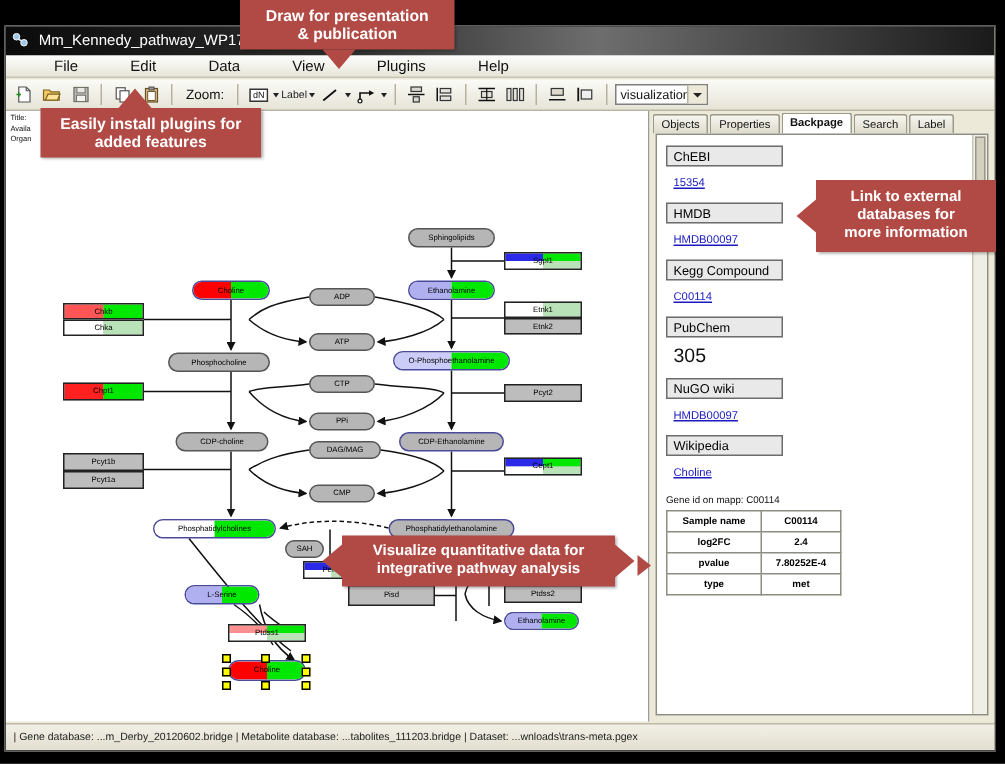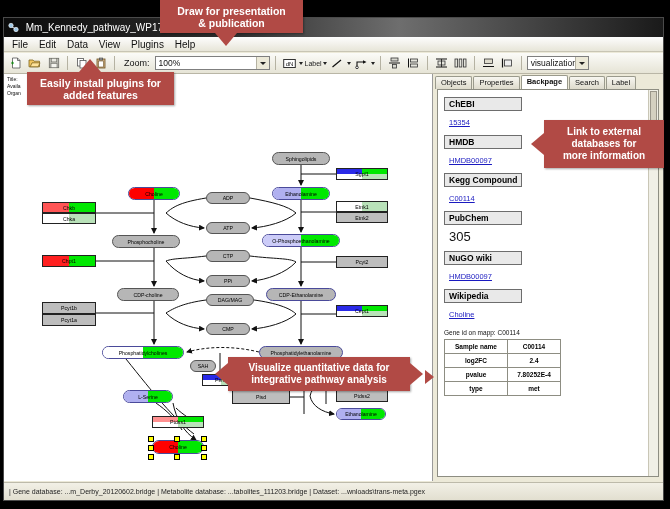--- a/index.html
+++ b/index.html
@@ -9,21 +9,21 @@
   
   .win{position:absolute;left:3px;top:17px;width:661px;height:484px;background:#ece9d8;
        border:1px solid #4a4a4a;box-sizing:border-box;overflow:hidden;}
   .titlebar{position:absolute;left:0;top:0;width:100%;height:19px;
        background:linear-gradient(to right,#0b0b0b 0%,#2e2e2e 35%,#6e6e6e 60%,#1a1a1a 100%);
        color:#fff;font-size:10px;line-height:19px;box-sizing:border-box;padding-left:4px;}
   .titlebar .tb-ico{display:inline-block;width:11px;height:11px;vertical-align:-2px;margin-right:4px;}
   .menubar{position:absolute;left:0;top:19px;width:100%;height:15px;
        background:linear-gradient(to bottom,#fdfdfd,#e7e5d8);border-bottom:1px solid #c8c5b4;
        box-sizing:border-box;font-size:10px;color:#111;padding-left:4px;}
-  .menubar span{display:inline-block;padding:1px 4px;line-height:13px;}
+  .menubar span{display:inline-block;padding:1px 4px;line-height:13px;margin-left:24px;}
 
   .toolbar{position:absolute;left:0;top:35px;width:100%;height:21px;
        background:linear-gradient(to bottom,#fbfbf8,#e6e4d6);border-bottom:1px solid #b9b6a6;
        box-sizing:border-box;display:flex;align-items:center;gap:2px;padding:0 3px;}
   .tbtn{width:15px;height:15px;display:flex;align-items:center;justify-content:center;
         border:1px solid transparent;border-radius:2px;}
   .tbtn svg{display:block;}
   .tsep{width:1px;height:14px;background:#b5b2a2;margin:0 3px;}
   .zoomlab{font-size:9px;color:#111;margin:0 3px 0 4px;}
   .combo{height:14px;border:1px solid #7f7f7f;background:#fff;font-size:8.5px;color:#111;
@@ -61,21 +61,21 @@
   
   .rightwrap{position:relative;flex:1;background:#ece9d8;}
   .tabs{position:absolute;left:2px;top:1px;right:2px;height:14px;display:flex;align-items:flex-end;gap:1px;}
   .tab{font-size:7.5px;color:#111;padding:1px 5px 1px;border:1px solid #9a9a8c;border-bottom:none;
        background:linear-gradient(to bottom,#f7f6f0,#dedbcc);border-radius:2px 2px 0 0;line-height:10px;}
   .tab.active{background:#fff;font-weight:bold;padding-bottom:2px;}
   .panel{position:absolute;left:4px;top:15px;right:4px;bottom:4px;background:#fff;
        border:1px solid #8d8d82;box-sizing:border-box;overflow:hidden;}
   .panel-inner{position:absolute;left:6px;top:5px;right:12px;bottom:0;}
   .dbhdr{width:78px;height:14px;border:1px solid #6d6d6d;background:#e9e9e9;
-       font-size:8.5px;font-weight:bold;color:#000;display:flex;align-items:center;padding-left:4px;
+       font-size:8.5px;font-weight:normal;color:#000;display:flex;align-items:center;padding-left:4px;
        box-sizing:border-box;margin-top:6px;}
   .dblink{font-size:7.5px;color:#1a1ac0;text-decoration:underline;margin:4px 0 0 5px;display:inline-block;}
   .dbtext{font-size:13px;color:#111;margin:4px 0 0 5px;display:inline-block;}
   .exprhdr{font-size:9px;font-weight:bold;color:#000;margin-top:10px;}
   .geneid{font-size:6.5px;color:#111;margin-top:8px;}
   table.expr{border-collapse:collapse;margin-top:3px;}
   table.expr td{border:1px solid #8d8d82;font-size:6.5px;color:#000;font-weight:bold;
        text-align:center;padding:2px 4px;height:9px;}
   table.expr td.k{width:54px;}
   table.expr td.v{width:44px;}
@@ -154,26 +154,20 @@
       </div>
       <div class="tbtn">
         <svg width="12" height="12" viewBox="0 0 12 12">
             <rect x="2" y="2" width="8" height="9" fill="#d9b98a" stroke="#6a4f22" stroke-width=".8"></rect>
             <rect x="3.5" y="4" width="5" height="6" fill="#fff" stroke="#6a4f22" stroke-width=".6"></rect>
             <rect x="4.3" y="1" width="3.4" height="2" fill="#9a9a9a" stroke="#444" stroke-width=".6"></rect>
           </svg>
       </div>
       <div class="tsep"></div>
       <div class="zoomlab">Zoom:</div>
-      <div class="combo" style="width:115px;">
-        <span>100%</span>
-        <span class="arw">
-            <i></i>
-          </span>
-      </div>
       <div class="tsep"></div>
       <div class="minicombo">
         <div class="tbtn">
           <svg width="13" height="11" viewBox="0 0 13 11">
               <rect x=".7" y="1.5" width="11.6" height="8" fill="#fff" stroke="#333" stroke-width="1"></rect>
               <text x="6.5" y="7.6" font-size="6" text-anchor="middle" fill="#111" font-family="Liberation Sans">dN</text>
             </svg>
         </div>
         <span class="drop"></span>
       </div>

